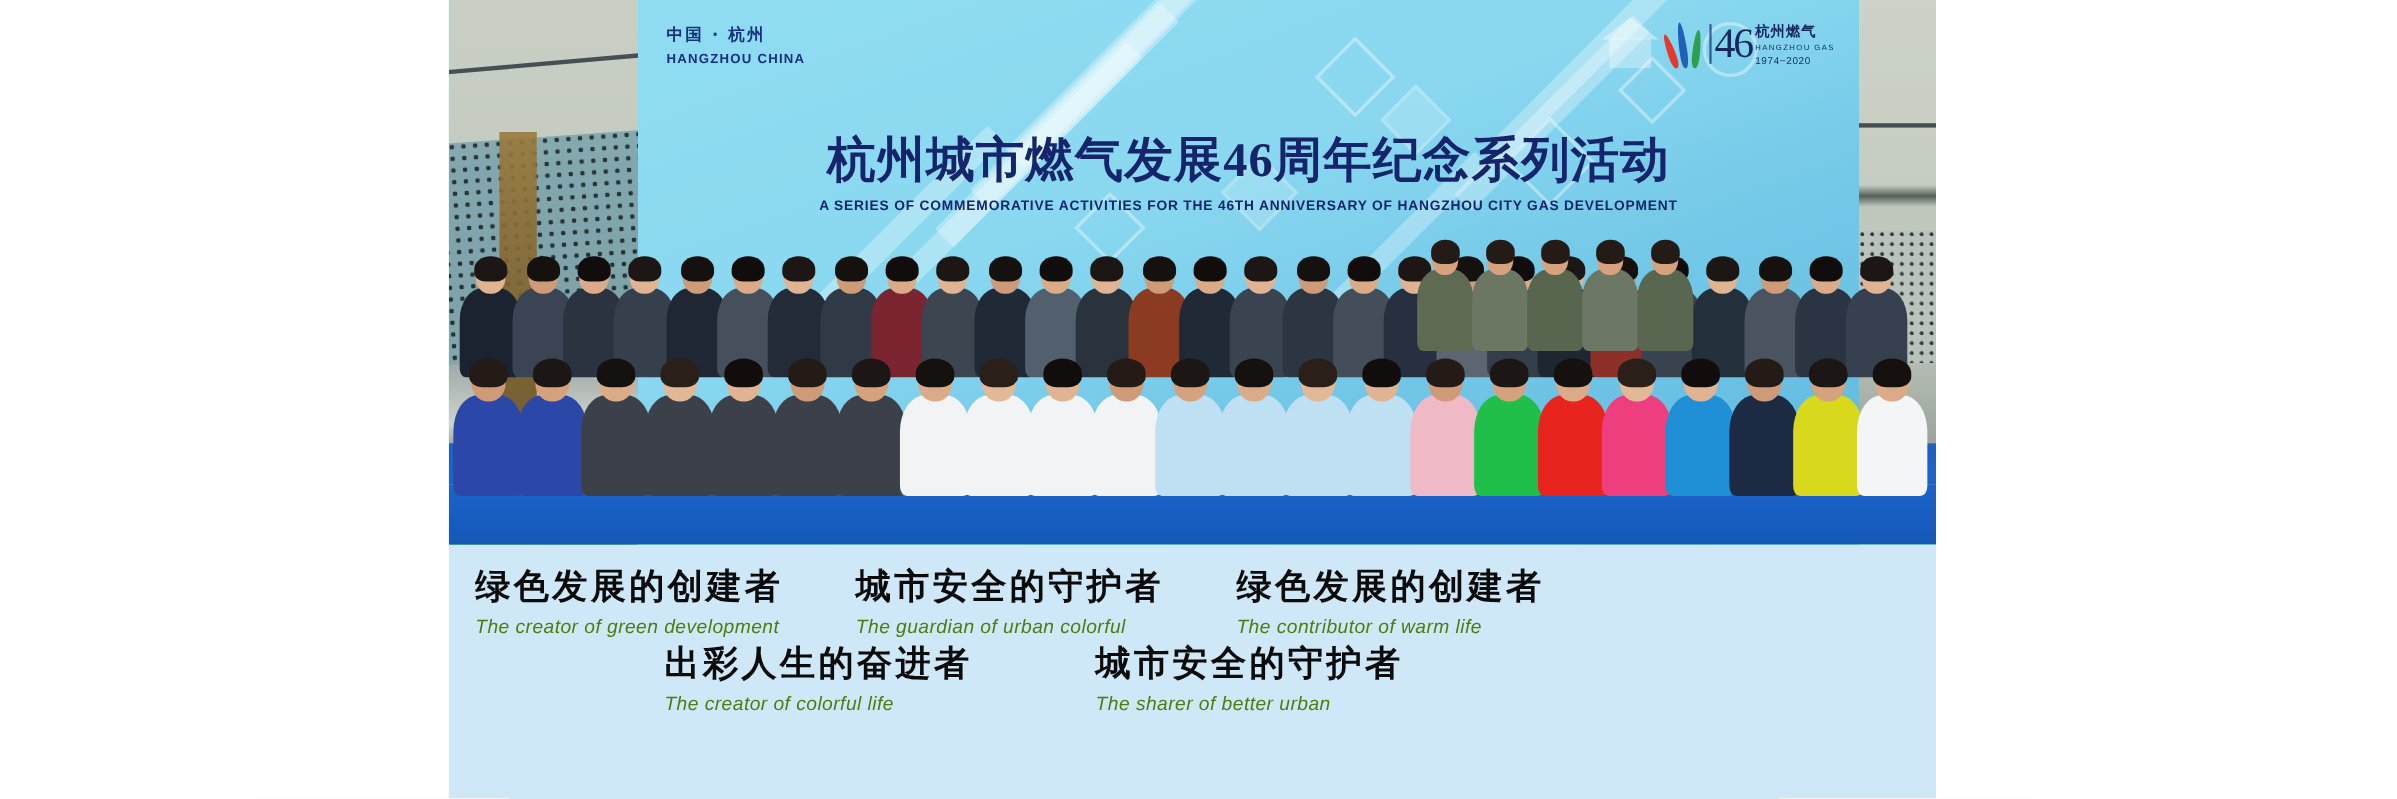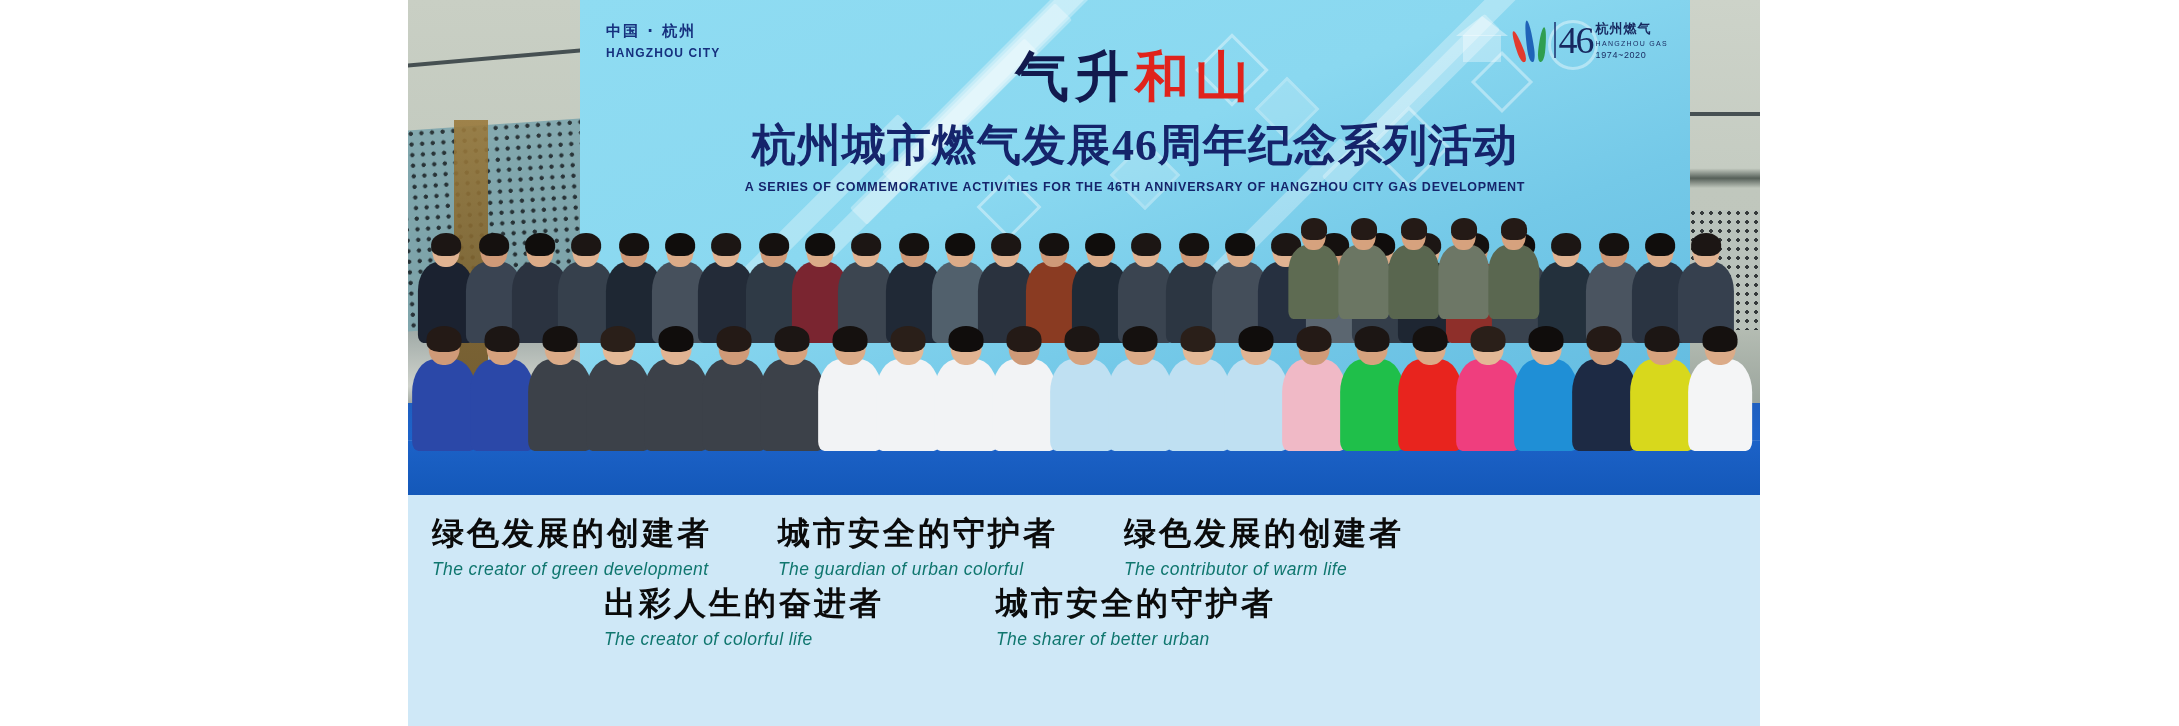--- a/index.html
+++ b/index.html
@@ -80,21 +80,21 @@
   .p .hd{position:absolute;left:50%;transform:translateX(-50%);border-radius:50% 50% 46% 46%;background:#d8a887;}
   .p .hair{position:absolute;left:50%;transform:translateX(-50%);border-radius:50% 50% 36% 36%;background:#171312;}
   .p .bd{position:absolute;left:50%;transform:translateX(-50%);border-radius:36% 36% 10% 10%;}
 
   
   #slogans{position:absolute;left:0;top:495px;width:1352px;height:231px;}
   .srow{position:absolute;display:flex;}
   .s{display:flex;flex-direction:column;}
   .s .cn{font-size:32px;font-weight:700;color:#0b0b0b;letter-spacing:3px;
          font-family:"DejaVu Sans",sans-serif;line-height:1.15;white-space:nowrap;}
-  .s .en{font-size:17.5px;font-style:italic;color:#0f766e;margin-top:7px;
+  .s .en{font-size:17.5px;font-style:italic;color:#4d7c0f;margin-top:7px;
          letter-spacing:.4px;white-space:nowrap;font-family:"Liberation Sans",sans-serif;}
   #row1{left:24px;top:20px;gap:66px;}
   #row2{left:196px;top:90px;gap:112px;}
 </style>
 </head>
 <body>
 
 <div id="stage">
 
   <div id="panel">
@@ -131,41 +131,38 @@
         <div class="diamond" style="left:406px;top:184px;width:40px;height:40px;"></div>
 
         <div id="house">
           <div class="roof"></div>
           <div class="body"></div>
         </div>
         <div id="flask"></div>
 
         <div id="loc">
           <div class="cn">中国 · 杭州</div>
-          <div class="en">HANGZHOU CITY</div>
+          <div class="en">HANGZHOU CHINA</div>
         </div>
 
         <div id="brand">
           <div id="flame">
             <i class="f1"></i>
               <i class="f2"></i>
               <i class="f3"></i>
           </div>
           <div id="vbar"></div>
           <div id="num46">46</div>
           <div id="bname">
             <div class="l1">杭州燃气</div>
             <div class="l2">HANGZHOU GAS</div>
             <div class="l3">1974~2020</div>
           </div>
         </div>
 
-        <div id="logotype">
-          <span>气</span><span>升</span><span>和</span><span>山</span>
-        </div>
 
         <div id="title-cn">杭州城市燃气发展46周年纪念系列活动</div>
         <div id="title-en">A SERIES OF COMMEMORATIVE ACTIVITIES FOR THE 46TH ANNIVERSARY OF HANGZHOU CITY GAS DEVELOPMENT</div>
       </div>
 
       <div id="floor"></div>
 
       <div id="crowd">
           <div class="p" style="left: 10px; bottom: 152px; width: 56.16px; height: 113.36px; z-index: 1;">
             <div class="bd" style="width: 56.16px; height: 81.12px; bottom: 0px; position: absolute; background: rgb(27, 34, 48);"></div>

